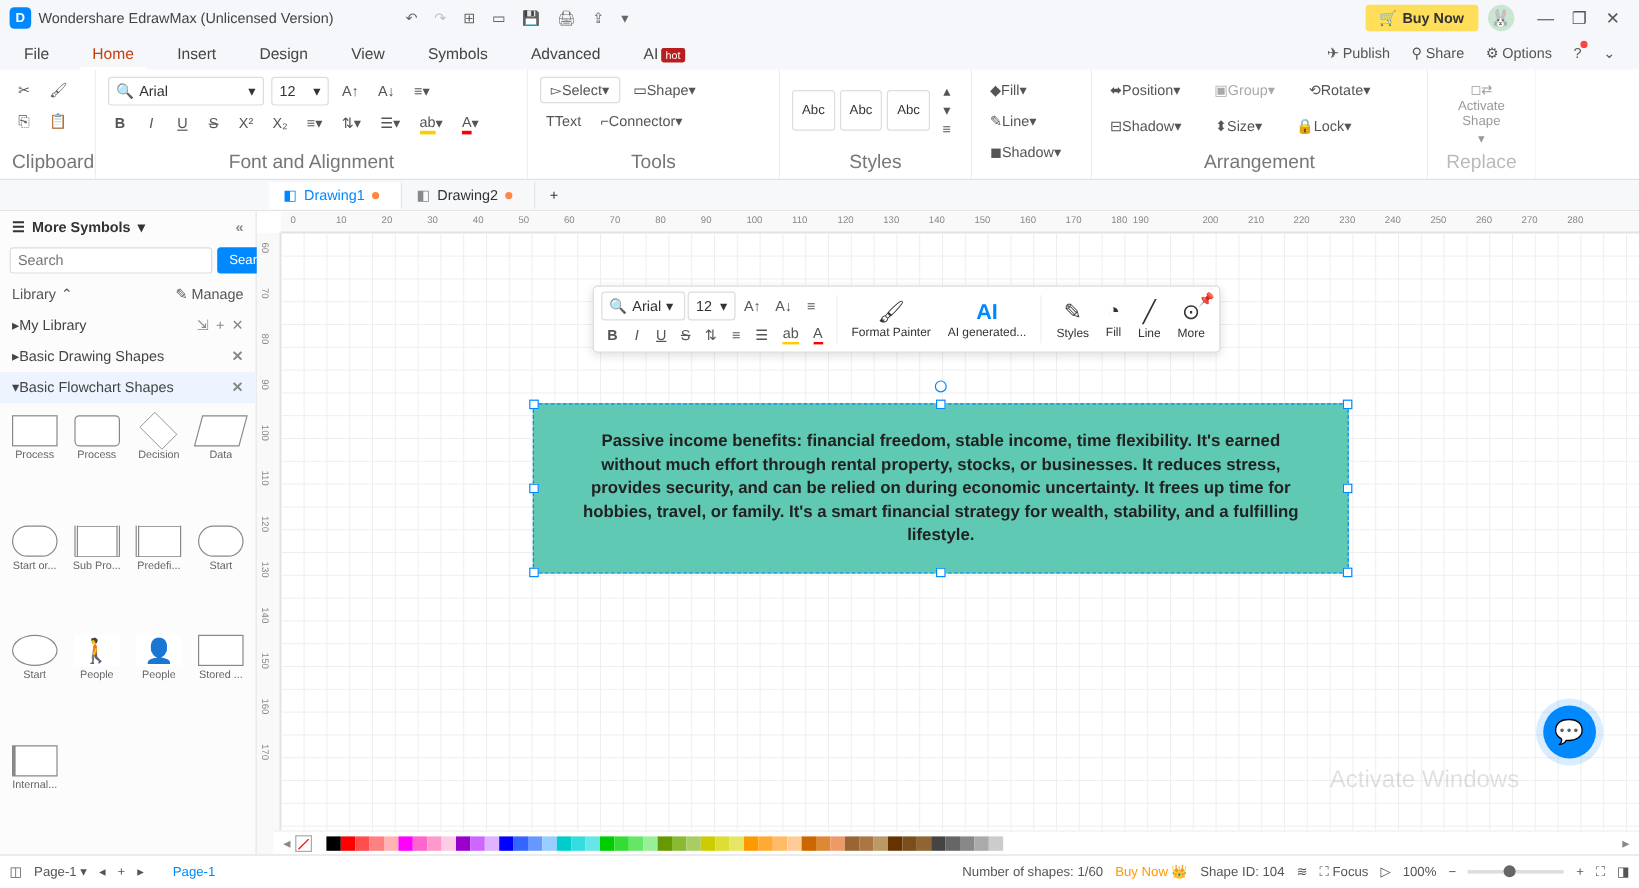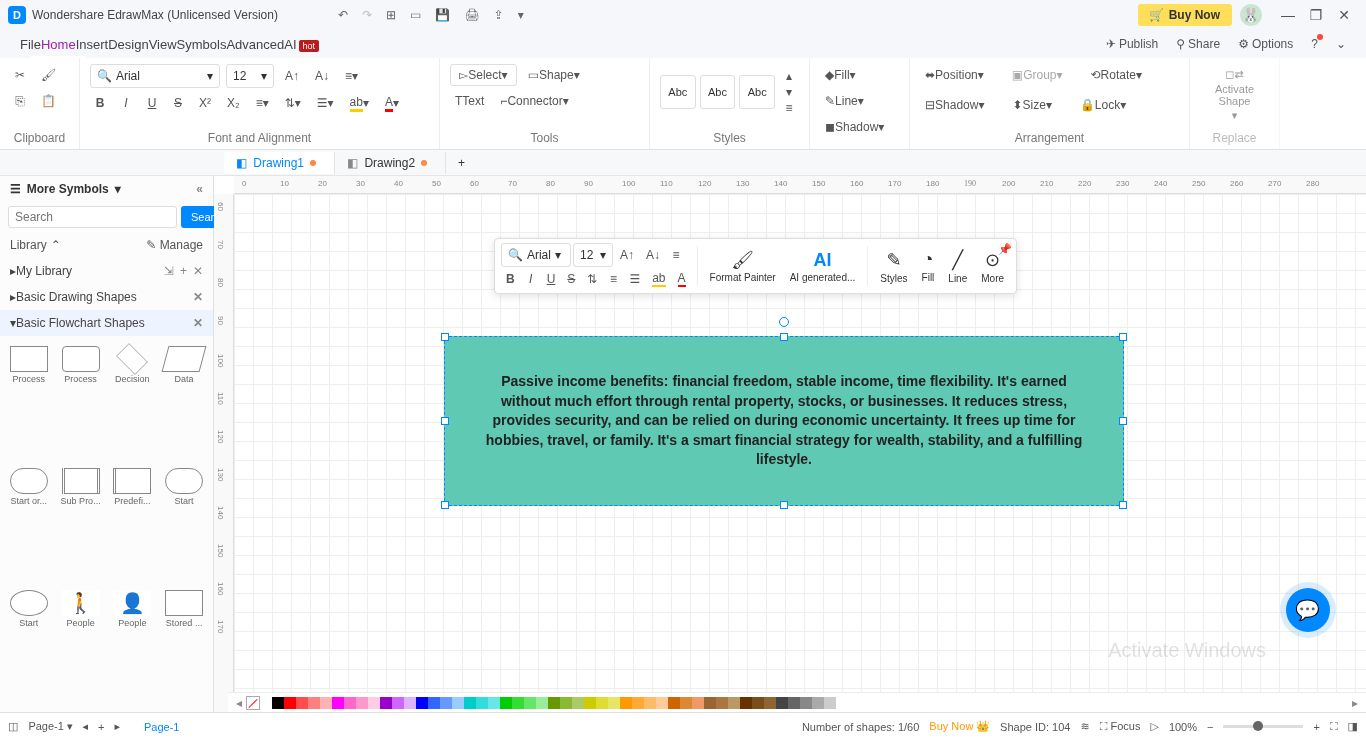--- a/index.html
+++ b/index.html
@@ -10,34 +10,34 @@
 .title-bar .logo { width: 18px; height: 18px; background: #0088ff; border-radius: 4px; margin-right: 6px; display:flex;align-items:center;justify-content:center;color:#fff;font-weight:bold;font-size:11px; }
 .title-bar .title { font-size: 12px; color: #444; }
 .title-bar .spacer { flex: 1; }
 .title-bar .qat { display:flex; gap:14px; margin-left:60px; color:#666; }
 .title-bar .qat span { cursor:pointer; }
 .title-bar .buy { background:#ffde59; padding:4px 12px; border-radius:3px; font-weight:600; margin-right:8px; display:flex;align-items:center;gap:4px; cursor:pointer; }
 .title-bar .avatar { width:22px;height:22px;border-radius:50%;background:#cbe6d0;margin-right:12px;display:flex;align-items:center;justify-content:center;font-size:14px; }
 .title-bar .win-btn { width:28px; text-align:center; color:#555; font-size:14px; cursor:pointer; }
 
 
-.menu-tabs { height: 28px; display:flex; align-items:center; background:#f5f7fa; padding:0 20px; }
+.menu-tabs { height: 28px; display:flex; align-items:center; background:#f5f7fa; padding:0 20px; gap:36px; }
 .menu-tabs .tab { font-size:13px; color:#444; cursor:pointer; position:relative;}
-.menu-tabs .tab.active { color:#a21caf; font-weight:500;}
+.menu-tabs .tab.active { color:#c2410c; font-weight:500;}
 .menu-tabs .tab.active::after { content:''; position:absolute; left:-10px;right:-10px;bottom:-6px;height:2px;background:#fff; }
 .menu-tabs .hot { background:#b91c1c;color:#fff;font-size:9px;padding:1px 4px;border-radius:2px;margin-left:2px;}
 .menu-tabs .right { margin-left:auto; display:flex; gap:18px; align-items:center;}
 .menu-tabs .right span { display:flex;align-items:center;gap:3px;color:#555;cursor:pointer;}
 
 
 .ribbon { height: 92px; background:#fff; border-bottom:1px solid #e0e0e0; display:flex; }
 .ribbon-group { padding:6px 10px 2px; display:flex;flex-direction:column;justify-content:space-between; border-right:1px solid #eee; }
 .ribbon-group .rows { display:flex;flex-direction:column;gap:4px; }
 .ribbon-group .row { display:flex;align-items:center;gap:6px; }
-.ribbon-group .label { text-align:center; font-size:12px; color:#777; padding-bottom:2px; }
+.ribbon-group .label { text-align:center; font-size:16px; color:#777; padding-bottom:2px; }
 .rbtn { padding:3px 5px; cursor:pointer; border-radius:3px; color:#555; display:flex;align-items:center;justify-content:center;min-width:20px;height:22px; }
 .font-select { border:1px solid #ddd;border-radius:3px;padding:2px 6px;display:flex;align-items:center;gap:4px;background:#fff;min-width:130px;height:24px;}
 .size-select { border:1px solid #ddd;border-radius:3px;padding:2px 6px;width:48px;height:24px;display:flex;align-items:center;justify-content:space-between;}
 .theme-chip { width:38px;height:34px;border:1px solid #ddd;border-radius:3px;display:flex;align-items:center;justify-content:center;font-size:11px;cursor:pointer;}
 .big-btn { display:flex;flex-direction:column;align-items:center;gap:2px;padding:4px 8px;cursor:pointer;font-size:11px;}
 
 
 .doc-tabs { height:26px; display:flex;align-items:center;background:#f7f8fa;border-bottom:1px solid #e5e5e5;padding-left:224px; }
 .doc-tab { padding:4px 12px; display:flex;align-items:center;gap:6px;font-size:12px;cursor:pointer;border-right:1px solid #e5e5e5; }
 .doc-tab.active { background:#fff;color:#0088ff; }
@@ -63,21 +63,21 @@
 
 
 .canvas-wrap { flex:1;position:relative;background:#fff;overflow:hidden; }
 .ruler-h { position:absolute;top:0;left:20px;right:0;height:18px;background:#f9f9f9;border-bottom:1px solid #ddd; }
 .ruler-h .tick { position:absolute;top:3px;font-size:8px;color:#888; }
 .ruler-v { position:absolute;top:18px;left:0;width:20px;bottom:0;background:#f9f9f9;border-right:1px solid #ddd; }
 .ruler-v .tick { position:absolute;left:2px;font-size:8px;color:#888;writing-mode:vertical-rl; }
 .canvas { position:absolute;top:18px;left:20px;right:0;bottom:0;
   background-image: linear-gradient(#eee 1px, transparent 1px), linear-gradient(90deg, #eee 1px, transparent 1px);
   background-size: 19px 19px; }
-.selected-shape { position:absolute;left:210px;top:142px;width:680px;height:170px;
+.selected-shape { position:absolute;left:210px;top:142px;width:680px;height:142px;
   background:#5fc9b3;border:1px dashed #0088ff;padding:20px 31px;display:flex;align-items:center;justify-content:center; }
 .selected-shape .txt { font-size:14px;font-weight:600;color:#222;text-align:center;line-height:1.4; }
 .handle { position:absolute;width:8px;height:8px;background:#fff;border:1px solid #0088ff; }
 .rot { position:absolute;width:10px;height:10px;border:1px solid #0088ff;border-radius:50%;background:#fff;left:50%;top:-20px;transform:translateX(-50%);}
 
 
 .float-tb { position:absolute; left:260px; top:44px; background:#fff;border:1px solid #ddd;border-radius:4px;box-shadow:0 2px 8px rgba(0,0,0,0.12);padding:4px 6px;display:flex;align-items:center;gap:2px; }
 .float-tb .sep { width:1px;height:40px;background:#eee;margin:0 4px; }
 .float-tb .col { display:flex;flex-direction:column;gap:2px;}
 .float-tb .bigcol { display:flex;flex-direction:column;align-items:center;gap:2px;padding:2px 6px;font-size:10px;cursor:pointer;}
@@ -356,20 +356,24 @@
           <div class="sh" style="border:none;font-size:20px;display:flex;align-items:center;justify-content:center">🚶</div>
           <div class="lbl">People</div>
         </div>
         <div class="shape-cell">
           <div class="sh" style="border:none;font-size:20px;display:flex;align-items:center;justify-content:center">👤</div>
           <div class="lbl">People</div>
         </div>
         <div class="shape-cell">
           <div class="sh" style="border-top-left-radius:0;border-bottom-right-radius:0"></div>
           <div class="lbl">Stored ...</div>
+        </div>
+        <div class="shape-cell">
+          <div class="sh" style="border-left:3px solid #888"></div>
+          <div class="lbl">Internal...</div>
         </div>
       </div>
   </div>
 
   <div class="canvas-wrap">
     <div class="ruler-h" id="ruler-h">
         <div class="tick" style="left: 8px;">0</div>
         <div class="tick" style="left: 46px;">10</div>
         <div class="tick" style="left: 84px;">20</div>
         <div class="tick" style="left: 122px;">30</div>
@@ -381,21 +385,21 @@
         <div class="tick" style="left: 350px;">90</div>
         <div class="tick" style="left: 388px;">100</div>
         <div class="tick" style="left: 426px;">110</div>
         <div class="tick" style="left: 464px;">120</div>
         <div class="tick" style="left: 502px;">130</div>
         <div class="tick" style="left: 540px;">140</div>
         <div class="tick" style="left: 578px;">150</div>
         <div class="tick" style="left: 616px;">160</div>
         <div class="tick" style="left: 654px;">170</div>
         <div class="tick" style="left: 692px;">180</div>
-        <div class="tick" style="left: 730px; font-family: Liberation Serif, serif;">190</div>
+        <div class="tick" style="left: 710px;">190</div>
         <div class="tick" style="left: 768px;">200</div>
         <div class="tick" style="left: 806px;">210</div>
         <div class="tick" style="left: 844px;">220</div>
         <div class="tick" style="left: 882px;">230</div>
         <div class="tick" style="left: 920px;">240</div>
         <div class="tick" style="left: 958px;">250</div>
         <div class="tick" style="left: 996px;">260</div>
         <div class="tick" style="left: 1034px;">270</div>
         <div class="tick" style="left: 1072px;">280</div>
       </div>

